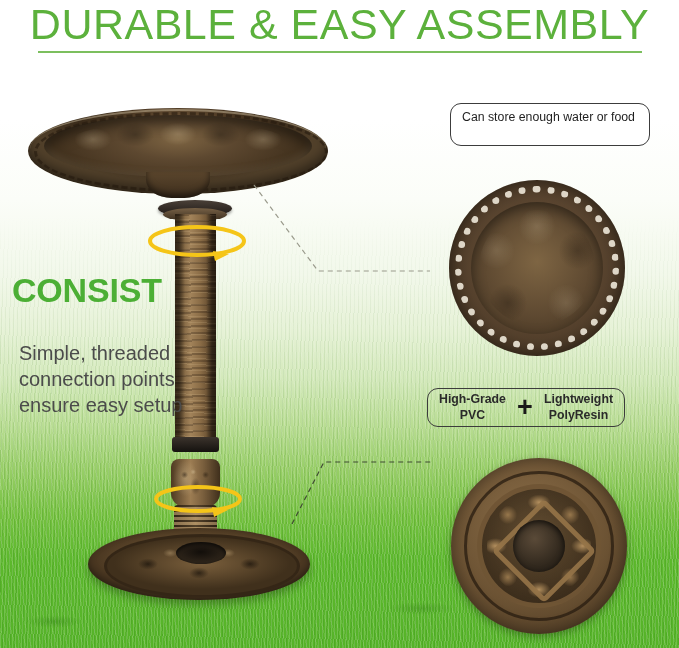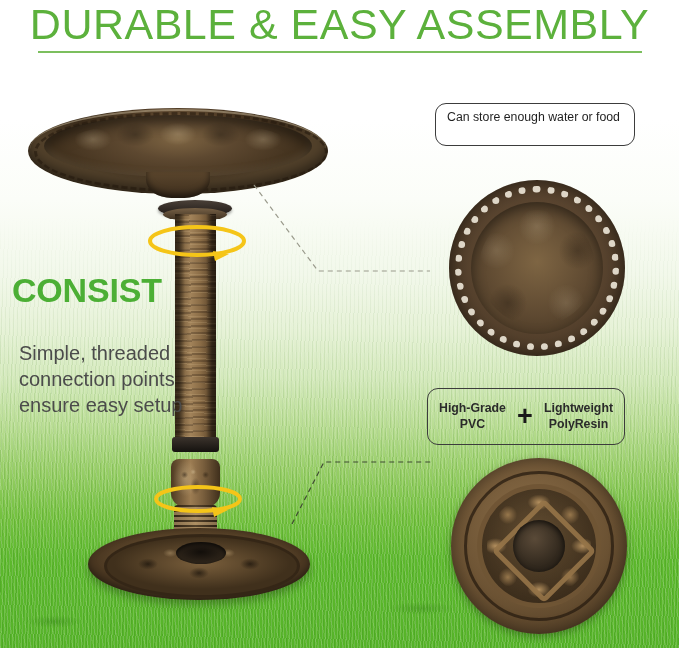--- a/index.html
+++ b/index.html
@@ -50,23 +50,23 @@
 
   
   .headline{position:absolute;left:12px;top:275px;width:210px;
     color:#4caf35;font-size:34px;line-height:31px;font-weight:700;letter-spacing:-.2px;}
   .subcopy{position:absolute;left:19px;top:340px;width:185px;
     color:#4b4b4b;font-size:20px;line-height:26px;font-weight:400;}
 
   
   .callout{position:absolute;border:1.2px solid #3c3c3c;border-radius:11px;
     color:#1f1f1f;box-sizing:border-box;}
-  .callout-top{left:435px;top:103px;width:200px;height:43px;background:#fff;
+  .callout-top{left:450px;top:103px;width:200px;height:43px;background:#fff;
     padding:6px 0 0 11px;font-size:12.3px;line-height:15.5px;}
-  .callout-bottom{left:427px;top:388px;width:198px;height:57px;background:transparent;
+  .callout-bottom{left:427px;top:388px;width:198px;height:39px;background:transparent;
     display:flex;align-items:center;justify-content:space-between;padding:0 11px;}
   .mat{font-size:12.3px;line-height:15.5px;text-align:center;font-weight:700;color:#2a2a2a;}
   .plus{font-size:27px;line-height:27px;font-weight:700;color:#1a1a1a;padding:0 2px;}
 
   
   .lead{position:absolute;pointer-events:none;}
 
   
   .art{position:absolute;inset:0;pointer-events:none;}
 

